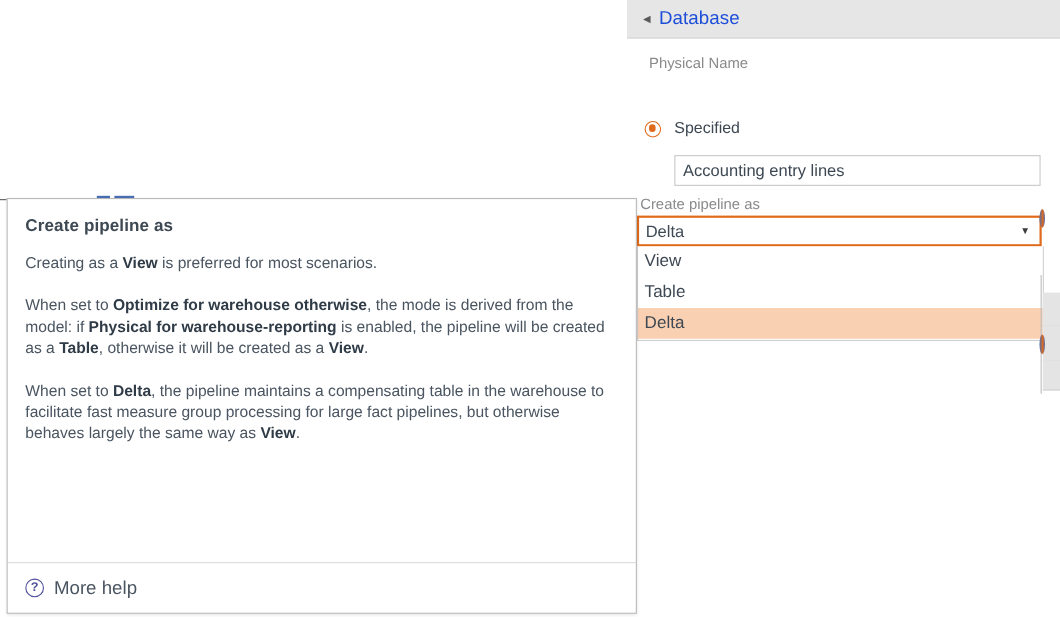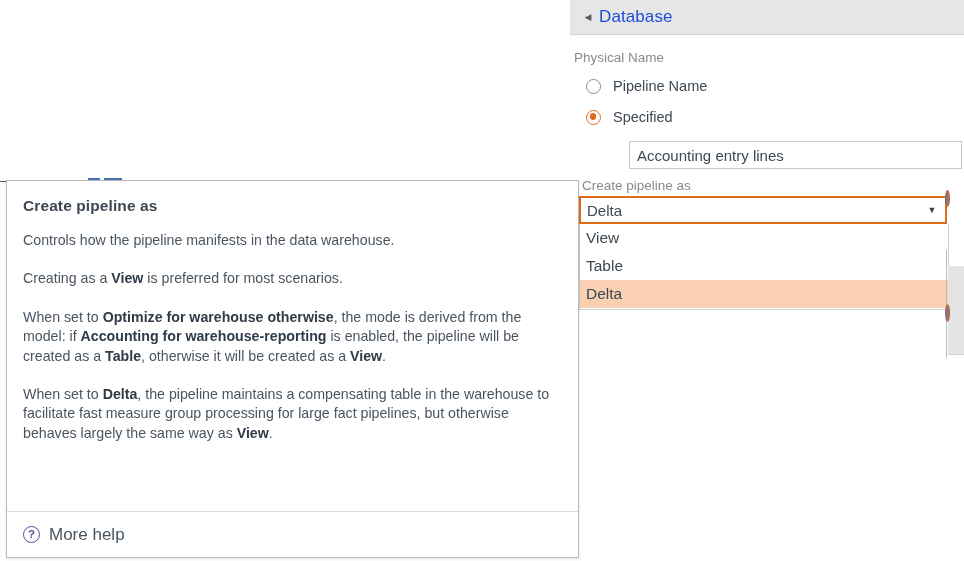--- a/index.html
+++ b/index.html
@@ -64,21 +64,21 @@
     top: 35px;
     width: 394px;
     bottom: 0;
   }
 
   .field-label {
     position: absolute;
     font-size: 13.5px;
     color: #8a8a8a;
   }
-  #lbl-physical-name { left: 4px; top: 15px; }
+  #lbl-physical-name { left: 20px; top: 15px; }
 
   .radio-row {
     position: absolute;
     display: flex;
     align-items: center;
     height: 20px;
   }
   #radio-pipeline-name { left: 16px; top: 41px; }
   #radio-specified     { left: 16px; top: 72px; }
 
@@ -117,21 +117,20 @@
     width: 333px;
     height: 28px;
     border: 1px solid #c8c8c8;
     background: #fff;
     box-sizing: border-box;
     font-family: "Liberation Sans", sans-serif;
     font-size: 15px;
     color: #3d4853;
     padding: 8px 7px;
     outline: none;
-    margin-left: 16px;
   }
 
   #lbl-create-pipeline { left: 12px; top: 143px; }
 
   
   .combo {
     position: absolute;
     left: 9px;
     top: 161px;
     width: 368px;
@@ -313,24 +312,20 @@
 
     <div class="pane-header">
       <span class="pane-collapse">◀</span>
       <span class="pane-title">Database</span>
     </div>
 
     <div class="pane-body">
 
       <div class="field-label" id="lbl-physical-name">Physical Name</div>
 
-      <div class="radio-row" id="radio-pipeline-name">
-        <span class="radio-mark"></span>
-        <span class="radio-text">Pipeline Name</span>
-      </div>
 
       <div class="radio-row" id="radio-specified">
         <span class="radio-mark checked"></span>
         <span class="radio-text">Specified</span>
       </div>
 
       <input class="text-input" type="text" value="Accounting entry lines" style="">
 
       <div class="field-label" id="lbl-create-pipeline">Create pipeline as</div>
 
@@ -352,23 +347,22 @@
   <div class="bg-strip" id="bg-strip-1"></div>
   <div class="bg-strip" id="bg-strip-2"></div>
   <div class="bg-strip" id="bg-strip-3"></div>
   <div class="bg-spinner-sliver"></div>
   <div class="bg-spinner-sliver-2"></div>
 
   <div class="tooltip">
     <div class="tt-body">
       <div class="tt-title">Create pipeline as</div>
       <div id="tt-paragraphs">
-          <p class="tt-p"><span>Controls how the pipeline manifests in the data warehouse.</span></p>
           <p class="tt-p"><span>Creating as a </span><b>View</b><span> is preferred for most scenarios.</span></p>
-          <p class="tt-p"><span>When set to </span><b>Optimize for warehouse otherwise</b><span>, the mode is derived from the model: if </span><b>Accounting for warehouse-reporting</b><span> is enabled, the pipeline will be created as a </span><b>Table</b><span>, otherwise it will be created as a </span><b>View</b><span>.</span></p>
+          <p class="tt-p"><span>When set to </span><b>Optimize for warehouse otherwise</b><span>, the mode is derived from the model: if </span><b>Physical for warehouse-reporting</b><span> is enabled, the pipeline will be created as a </span><b>Table</b><span>, otherwise it will be created as a </span><b>View</b><span>.</span></p>
           <p class="tt-p"><span>When set to </span><b>Delta</b><span>, the pipeline maintains a compensating table in the warehouse to facilitate fast measure group processing for large fact pipelines, but otherwise behaves largely the same way as </span><b>View</b><span>.</span></p>
         </div>
     </div>
     <div class="tt-footer">
       <span class="help-icon">?</span>
       <span class="help-text">More help</span>
     </div>
   </div>
 
 </div>

